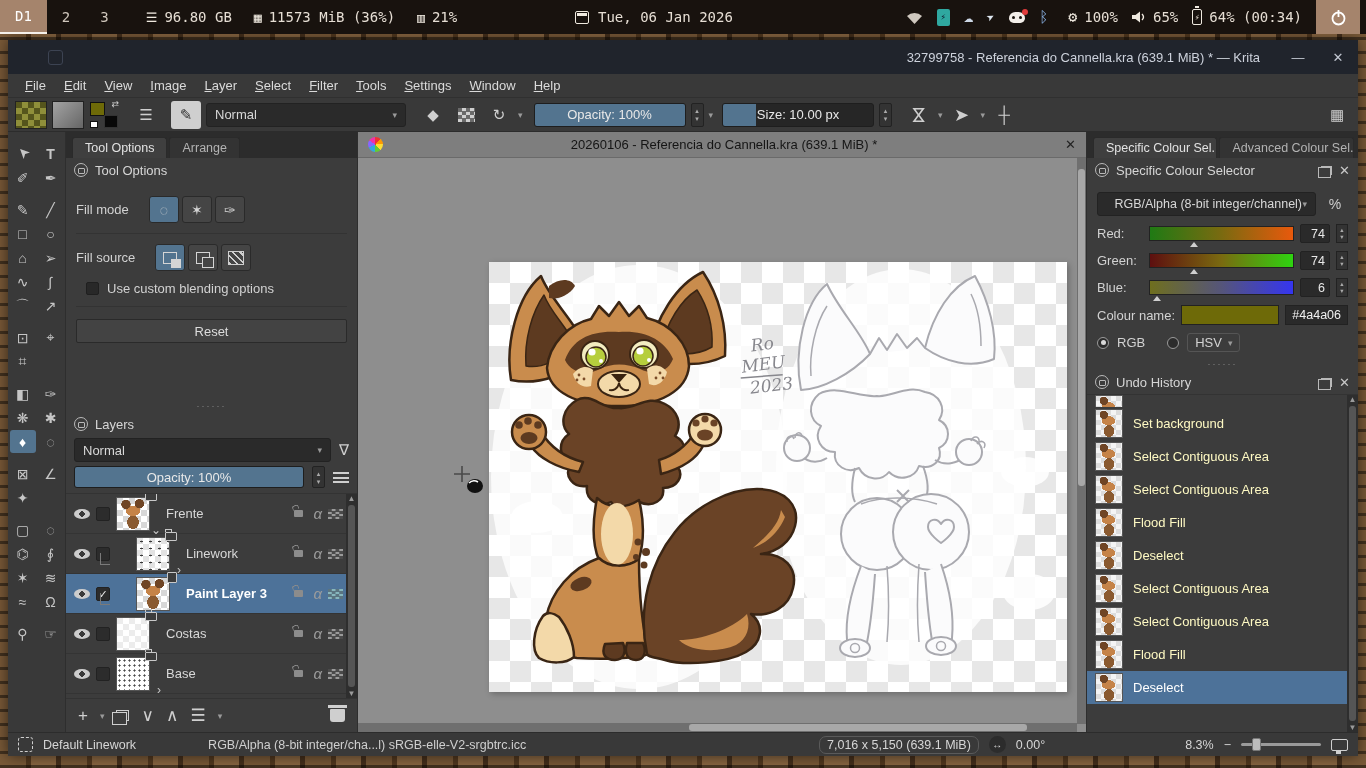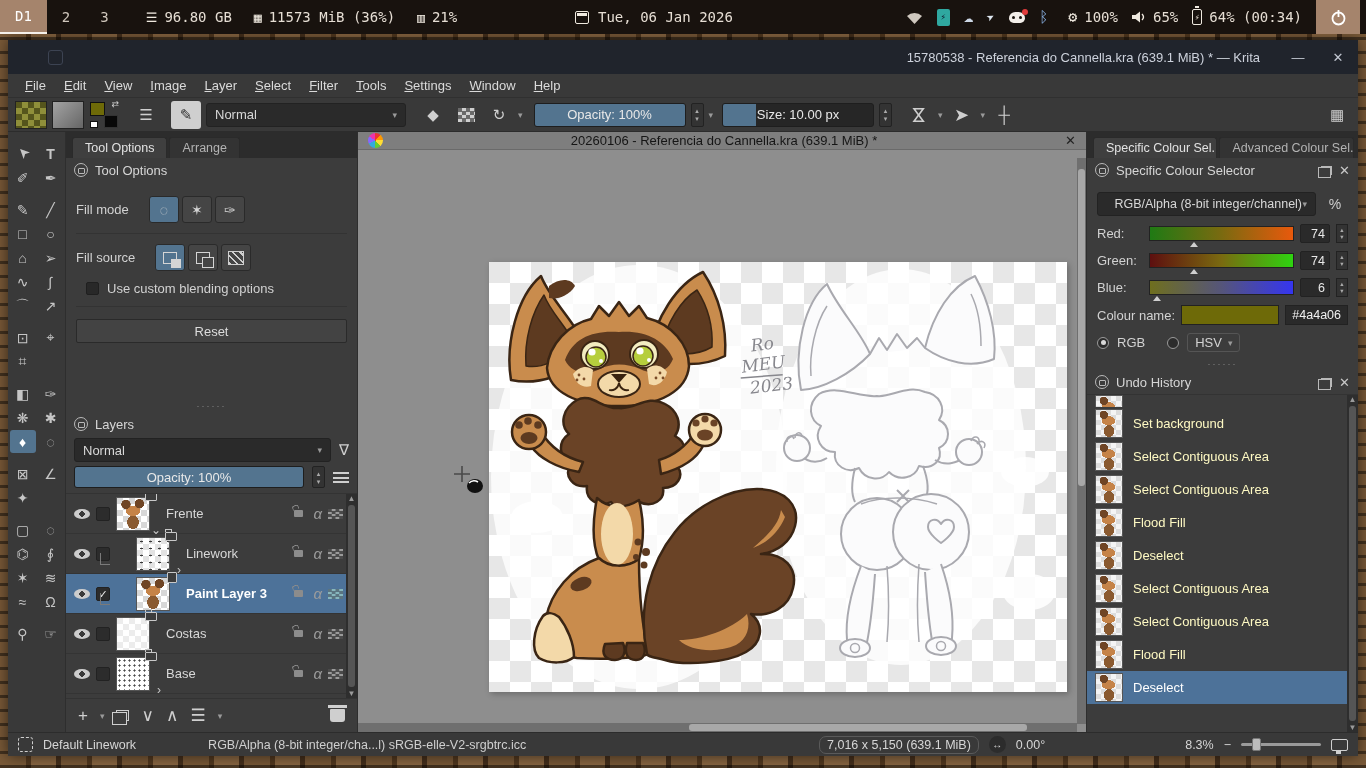--- a/index.html
+++ b/index.html
@@ -154,21 +154,21 @@
   .llist-scroll .thumbbar { width:7px; flex:1; margin:2px 0; background:#555; border-radius:3px; }
   .ld-bottombar { height:34px; display:flex; align-items:center; gap:12px; padding:0 12px; color:#cfcfcf; flex:0 0 auto; border-top:1px solid #333; }
   .lb-ic { font-size:17px; display:flex; align-items:center; }
   .dupe { width:13px; height:11px; border:1.7px solid #cfcfcf; position:relative; }
   .dupe::before { content:""; position:absolute; left:-5px; bottom:-5px; width:13px; height:11px; border:1.7px solid #cfcfcf; background:#3c3c3c; }
   .trash { width:15px; height:13px; background:#cfcfcf; border-radius:1px 1px 3px 3px; position:relative; margin-left:auto; }
   .trash::before { content:""; position:absolute; top:-4px; left:-2px; width:19px; height:2.5px; background:#cfcfcf; }
 
   
   .canvas-area { flex:1; background:#8e8e8e; position:relative; overflow:hidden; }
-  .subwin-title { height:18px; background:#7e7e7e; display:flex; align-items:center; gap:8px; padding:0 10px; color:#151515; font-size:13px; border-bottom:1px solid #6a6a6a; }
+  .subwin-title { height:26px; background:#7e7e7e; display:flex; align-items:center; gap:8px; padding:0 10px; color:#151515; font-size:13px; border-bottom:1px solid #6a6a6a; }
   .krita-logo { width:15px; height:15px; border-radius:50%; background:conic-gradient(#e33 0 12%, #f90 0 25%, #fd3 0 38%, #6c3 0 52%, #3ad 0 68%, #86f 0 84%, #e3a 0 100%); }
   .subwin-title .sw-text { flex:1; text-align:center; }
   .page { position:absolute; left:131px; top:130px; width:578px; height:430px;
     background:repeating-conic-gradient(#ffffff 0% 25%, #e7e7e7 0% 50%); background-size:42px 42px;
     box-shadow:2px 2px 6px rgba(0,0,0,.25); }
   .vscroll { position:absolute; right:0; top:26px; bottom:8px; width:9px; background:#6f6f6f; }
   .vscroll .vthumb { position:absolute; top:2%; height:56%; left:1px; right:1px; background:#a8a8a8; border-radius:3px; }
   .hscroll { position:absolute; left:0; right:9px; bottom:0; height:9px; background:#6f6f6f; }
   .hscroll .hthumb { position:absolute; left:46%; width:47%; top:1px; bottom:1px; background:#a8a8a8; border-radius:3px; }
   .cursor { position:absolute; left:96px; top:334px; width:34px; height:30px; pointer-events:none; }
@@ -279,21 +279,21 @@
           <line x1="8.5" y1="1" x2="8.5" y2="8" stroke="#fff" stroke-width="1.8"></line>
         </svg>
     </span>
   </div>
 </div>
 
 <div class="kwindow">
 
   <div class="titlebar">
     <span class="win-icon"></span>
-    <span class="title-text">15780538 - Referencia do Cannella.kra (639.1 MiB) * — Krita</span>
+    <span class="title-text">32799758 - Referencia do Cannella.kra (639.1 MiB) * — Krita</span>
     <span class="cap" style="margin-left:18px;">—</span>
     <span class="cap">✕</span>
   </div>
 
   <div class="menubar">
     <span class="menu-item">File</span>
     <span class="menu-item">Edit</span>
     <span class="menu-item">View</span>
     <span class="menu-item">Image</span>
     <span class="menu-item">Layer</span>

